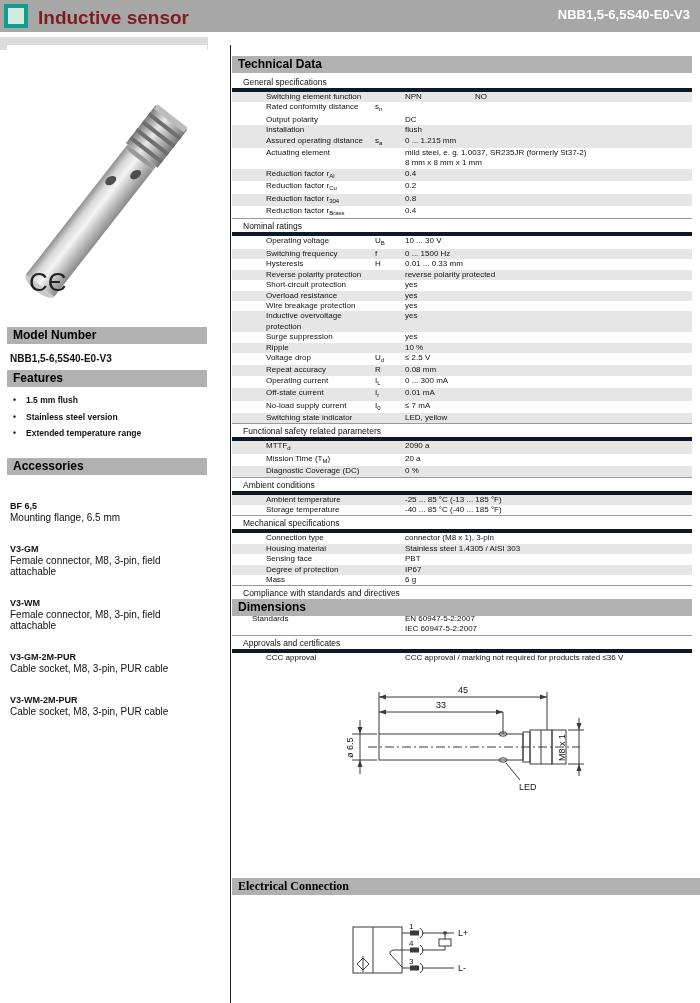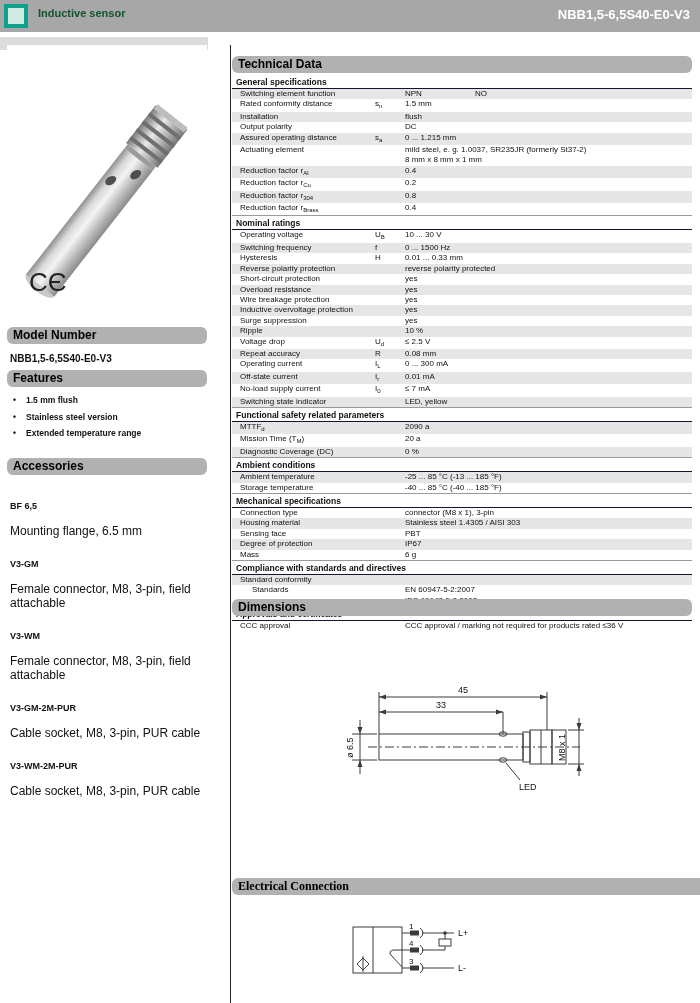--- a/index.html
+++ b/index.html
@@ -3,51 +3,51 @@
 <meta charset="utf-8">
 <style>
   * { margin:0; padding:0; box-sizing:border-box; }
   html,body { width:700px; height:1003px; background:#fff;
     font-family:"Liberation Sans", sans-serif; color:#111; position:relative; overflow:hidden; }
 
   
   .top-bar { position:absolute; left:0; top:0; width:700px; height:32px; background:#a7a7a7; }
   .logo-sq { position:absolute; left:4px; top:4px; width:24px; height:24px;
     background:#d2e9e1; border:4px solid #0da18c; }
-  .top-title { position:absolute; left:38px; top:7px; font-size:11px; font-weight:bold; color:#14532d; }
+  .top-title { position:absolute; left:38px; top:7px; font-size:19px; font-weight:bold; color:#7f1d1d; }
   .top-model { position:absolute; right:10px; top:7px; font-size:13px; font-weight:bold; color:#fff; }
   .top-substrip { position:absolute; left:0; top:37px; width:208px; height:13px; background:#dcdcdc; }
 
   
   .col-divider { position:absolute; left:230px; top:45px; width:1px; height:958px; background:#222; }
   .left-col  { position:absolute; left:7px;  top:45px; width:200px; }
   .right-col { position:absolute; left:232px; top:56px; width:460px; }
 
   .bar { background:#b1b1b1; height:17px; font-size:12px; font-weight:bold; color:#000;
-         padding:1px 0 0 6px; line-height:15px;border-radius:6px; }
+         padding:1px 0 0 6px; line-height:15px; }
 
   
   .photo-box { position:relative; width:200px; height:280px; background:#fff; }
   .model-bar { margin-top:2px; }
   .model-value { font-size:10px; font-weight:bold; padding:9px 0 0 3px; height:26px; }
   .feat-list { padding:8px 0 0 6px; }
   .feat-item { font-size:8.5px; font-weight:bold; margin-bottom:6.5px; display:flex; }
   .feat-bullet { width:13px; }
   .feat-gap { height:13px; }
   .acc-list { padding:5px 0 0 3px; }
   .acc-name { font-size:9px; font-weight:bold; margin-top:21px; }
-  .acc-desc { font-size:12px; margin-top:13px; }
+  .acc-desc { font-size:10px; margin-top:1px; }
 
   
-  .sec-header { font-size:8.5px; font-weight:bold; padding:2px 0 1px 4px;
-    border-bottom:1px solid #0f172a; }
+  .sec-header { font-size:8.5px; font-weight:normal; padding:2px 0 1px 11px;
+    border-bottom:4px solid #0f172a; }
   .sec-header.topline { border-top:1px solid #9a9a9a; }
   .trow { display:flex; min-height:10.4px; font-size:8px; line-height:10.4px; }
   .trow.shaded { background:#e6e6e6; }
-  .t-label { width:143px; padding-left:8px; }
+  .t-label { width:143px; padding-left:34px; }
   .t-label.ind2 { padding-left:20px; }
   .t-sym { width:30px; }
   .t-val { flex:1; }
   .v-right { display:inline-block; margin-left:53px; }
   sub { font-size:6px; vertical-align:-2px; }
   .tech-head-bar { margin-bottom:2px; }
 
   
   .dims-bar { position:absolute; left:232px; top:599px; width:460px; }
   .dims-svg { position:absolute; left:232px; top:622px; }
@@ -145,31 +145,30 @@
   <div id="tech-sections">
       <div class="sec-header">General specifications</div>
       <div class="trow shaded">
         <span class="t-label">Switching element function</span>
         <span class="t-sym"></span>
         <span class="t-val">NPN<span class="v-right">NO</span></span>
       </div>
       <div class="trow">
         <span class="t-label">Rated conformity distance</span>
         <span class="t-sym">s<sub>n</sub></span>
-        <span class="t-val">1.5 mm</span>
+      </div>
+      <div class="trow">
+        <span class="t-label">Output polarity</span>
+        <span class="t-sym"></span>
+        <span class="t-val">DC</span>
       </div>
       <div class="trow shaded">
         <span class="t-label">Installation</span>
         <span class="t-sym"></span>
         <span class="t-val">flush</span>
-      </div>
-      <div class="trow">
-        <span class="t-label">Output polarity</span>
-        <span class="t-sym"></span>
-        <span class="t-val">DC</span>
       </div>
       <div class="trow shaded">
         <span class="t-label">Assured operating distance</span>
         <span class="t-sym">s<sub>a</sub></span>
         <span class="t-val">0 ... 1.215 mm</span>
       </div>
       <div class="trow">
         <span class="t-label">Actuating element</span>
         <span class="t-sym"></span>
         <span class="t-val">mild steel, e. g. 1.0037, SR235JR (formerly St37-2)<br>8 mm x 8 mm x 1 mm</span>

